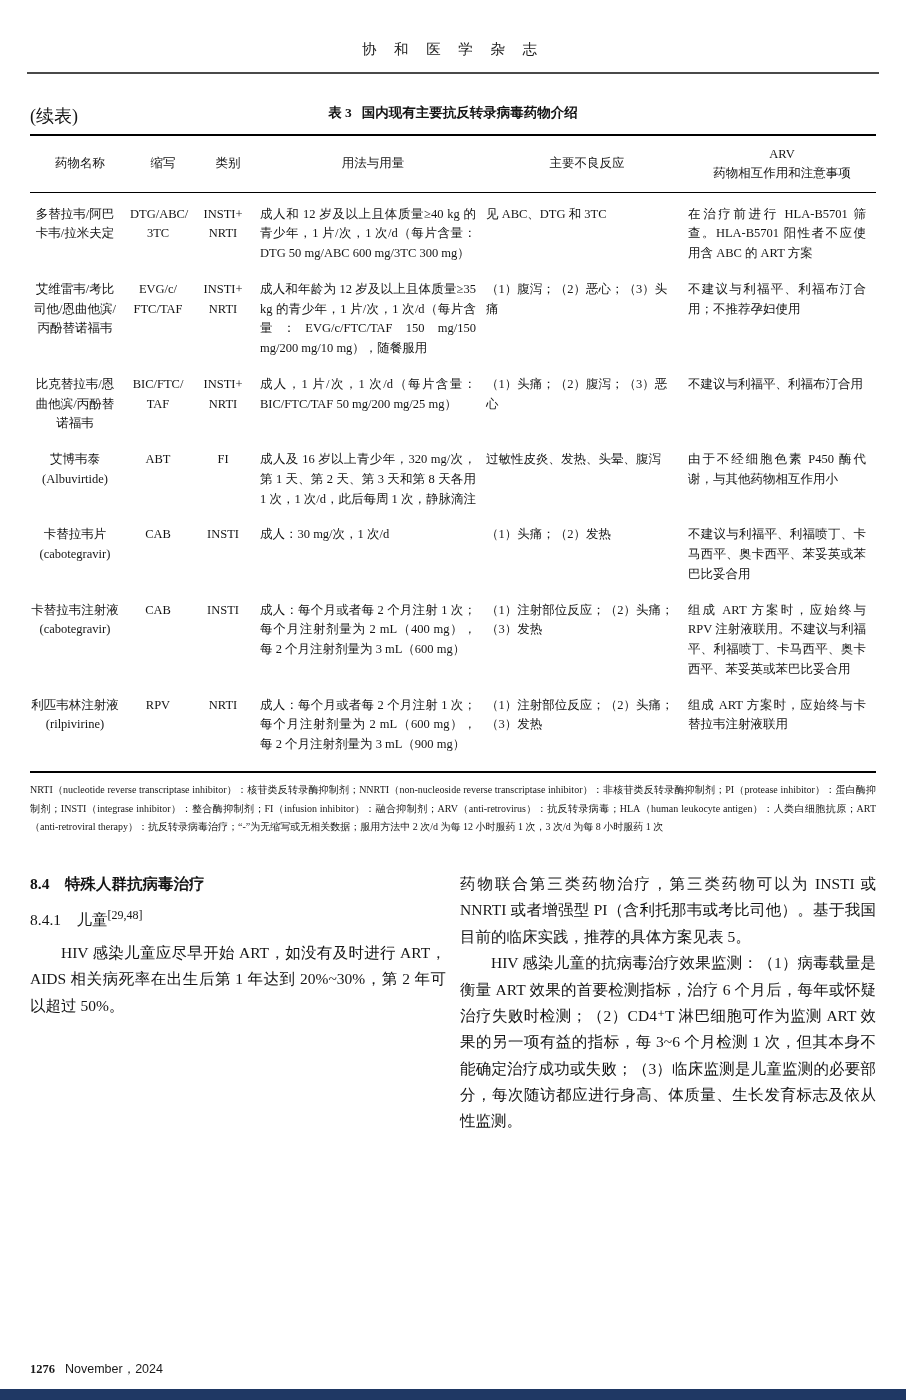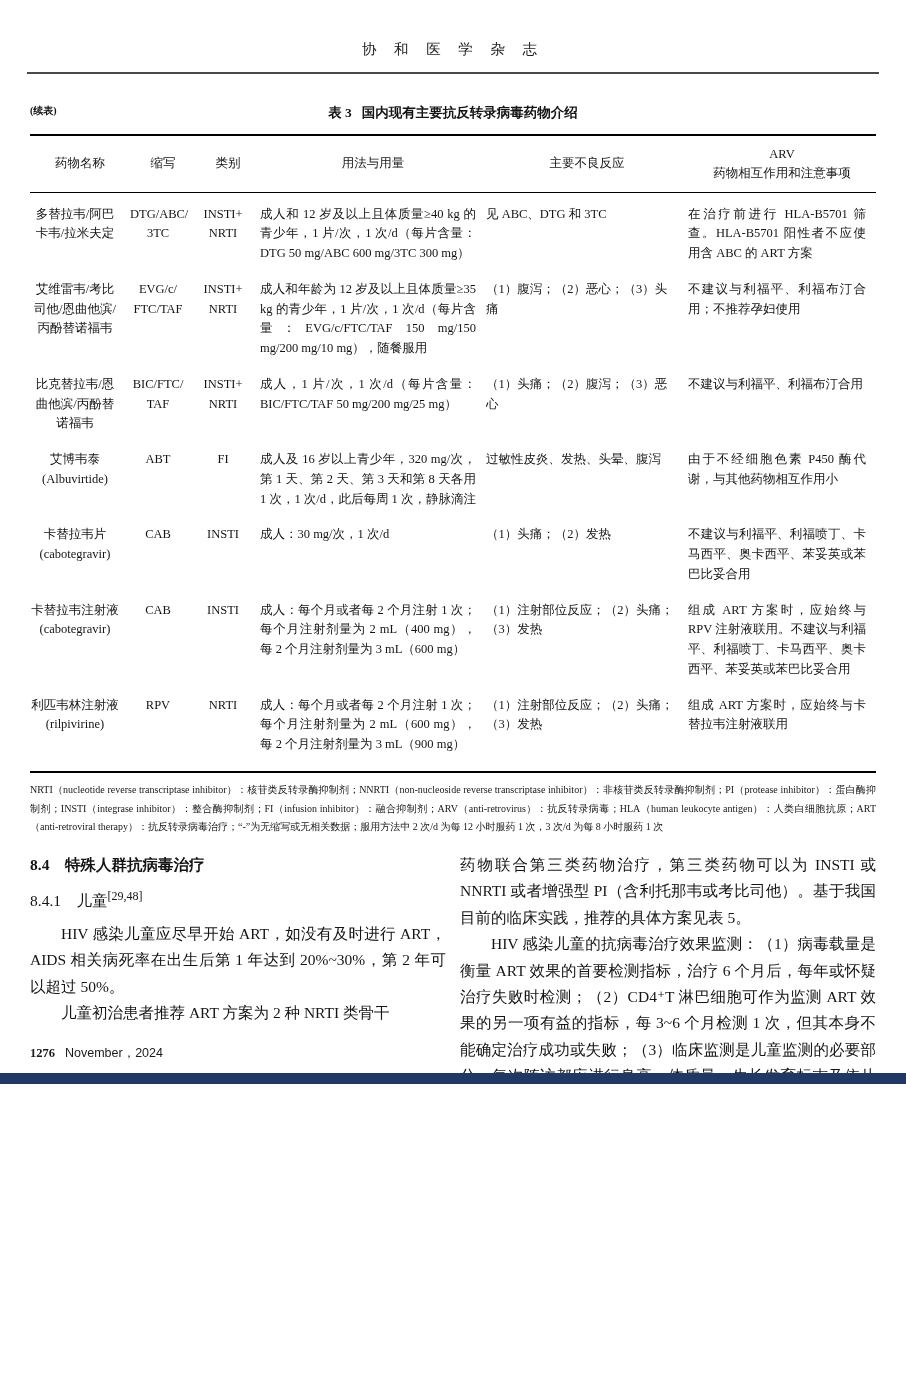--- a/index.html
+++ b/index.html
@@ -1,18 +1,18 @@
 <!DOCTYPE html>
 <html lang="zh"><head>
 <meta charset="utf-8">
 <style>
   html,body { margin:0; padding:0; background:#ffffff; }
   .page {
     position:relative;
-    width:906px; height:1084px;
+    width:906px; height:1400px;
     margin:0 auto;
     background:#ffffff;
     color:#141414;
     font-family:"Liberation Serif","DejaVu Serif",serif;
     box-sizing:border-box;
     overflow:hidden;
   }
   
   .journal-header {
     padding-top:40px;
@@ -29,21 +29,21 @@
   
   .caption-row {
     position:relative;
     margin:30px 30px 0 30px;
     text-align:center;
     font-size:13.5px;
     height:20px;
   }
   .continued-label {
     position:absolute; left:0; top:0;
-    font-weight:bold; font-size:10px;
+    font-weight:normal; font-size:18px;
   }
   .caption-text { font-weight:bold; }
   .caption-label { font-weight:bold; margin-right:10px; }
   
   .drug-table-wrap { margin:10px 30px 0 30px; }
   table.drug-table {
     width:100%;
     border-collapse:collapse;
     table-layout:fixed;
     border-top:2.2px solid #000;
@@ -78,21 +78,21 @@
     font-size:10px;
     line-height:1.88;
     text-align:justify;
     text-justify:inter-ideograph;
     color:#161616;
   }
   
   .article {
     display:flex;
     gap:14px;
-    margin:15px 30px 0 30px;
+    margin:34px 30px 0 30px;
   }
   .article .col {
     flex:1 1 0;
     font-size:15.5px;
     line-height:1.7;
     text-align:justify;
     text-justify:inter-ideograph;
   }
   .sec-heading {
     font-weight:bold;
@@ -227,21 +227,20 @@
     </table>
   </div>
 
   <div class="table-footnote">NRTI（nucleotide reverse transcriptase inhibitor）：核苷类反转录酶抑制剂；NNRTI（non-nucleoside reverse transcriptase inhibitor）：非核苷类反转录酶抑制剂；PI（protease inhibitor）：蛋白酶抑制剂；INSTI（integrase inhibitor）：整合酶抑制剂；FI（infusion inhibitor）：融合抑制剂；ARV（anti-retrovirus）：抗反转录病毒；HLA（human leukocyte antigen）：人类白细胞抗原；ART（anti-retroviral therapy）：抗反转录病毒治疗；“-”为无缩写或无相关数据；服用方法中 2 次/d 为每 12 小时服药 1 次，3 次/d 为每 8 小时服药 1 次</div>
 
   <div class="article">
     <div class="col">
       <div class="sec-heading">8.4　特殊人群抗病毒治疗</div>
       <div class="subsec-heading"><span>8.4.1　儿童</span><sup>[29,48]</sup></div>
       <p>HIV 感染儿童应尽早开始 ART，如没有及时进行 ART，AIDS 相关病死率在出生后第 1 年达到 20%~30%，第 2 年可以超过 50%。</p>
-      <p>儿童初治患者推荐 ART 方案为 2 种 NRTI 类骨干</p>
     </div>
     <div class="col">
       <p class="no-indent">药物联合第三类药物治疗，第三类药物可以为 INSTI 或 NNRTI 或者增强型 PI（含利托那韦或考比司他）。基于我国目前的临床实践，推荐的具体方案见表 5。</p>
       <p>HIV 感染儿童的抗病毒治疗效果监测：（1）病毒载量是衡量 ART 效果的首要检测指标，治疗 6 个月后，每年或怀疑治疗失败时检测；（2）CD4⁺T 淋巴细胞可作为监测 ART 效果的另一项有益的指标，每 3~6 个月检测 1 次，但其本身不能确定治疗成功或失败；（3）临床监测是儿童监测的必要部分，每次随访都应进行身高、体质量、生长发育标志及依从性监测。</p>
     </div>
   </div>
 
   <div class="page-footer">
     <span class="pageno">1276</span><span>November，2024</span>
   </div>

